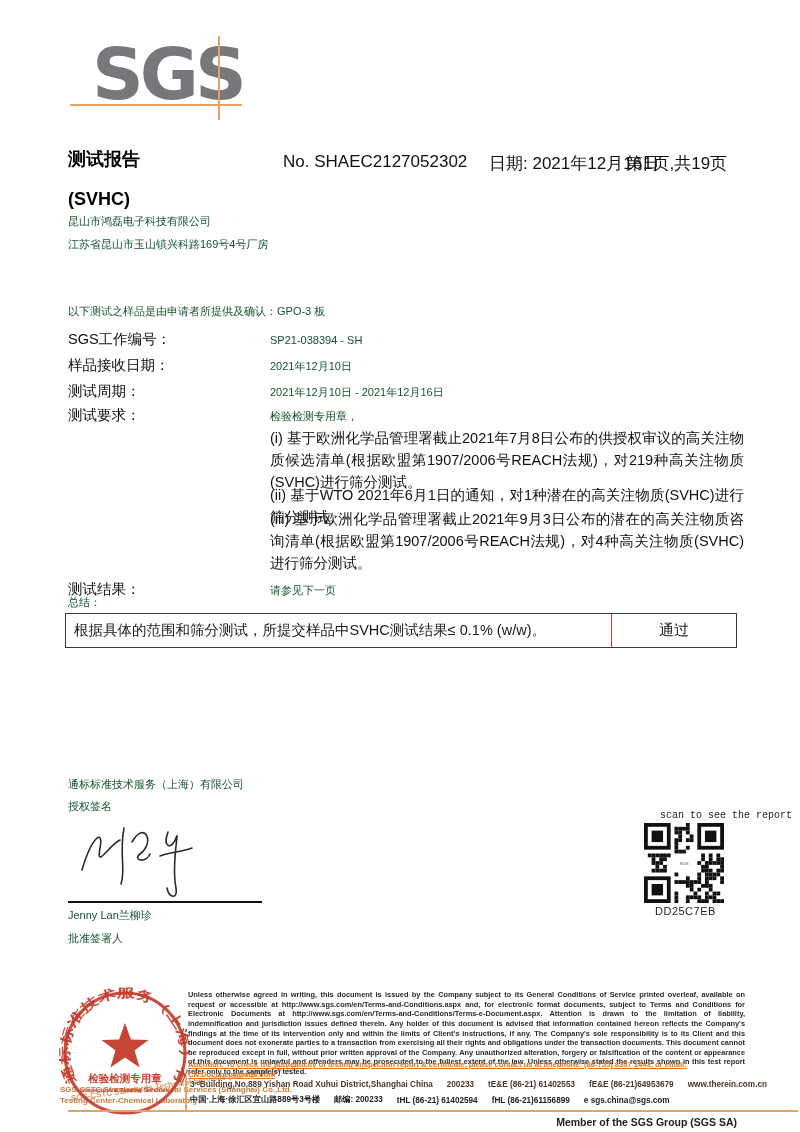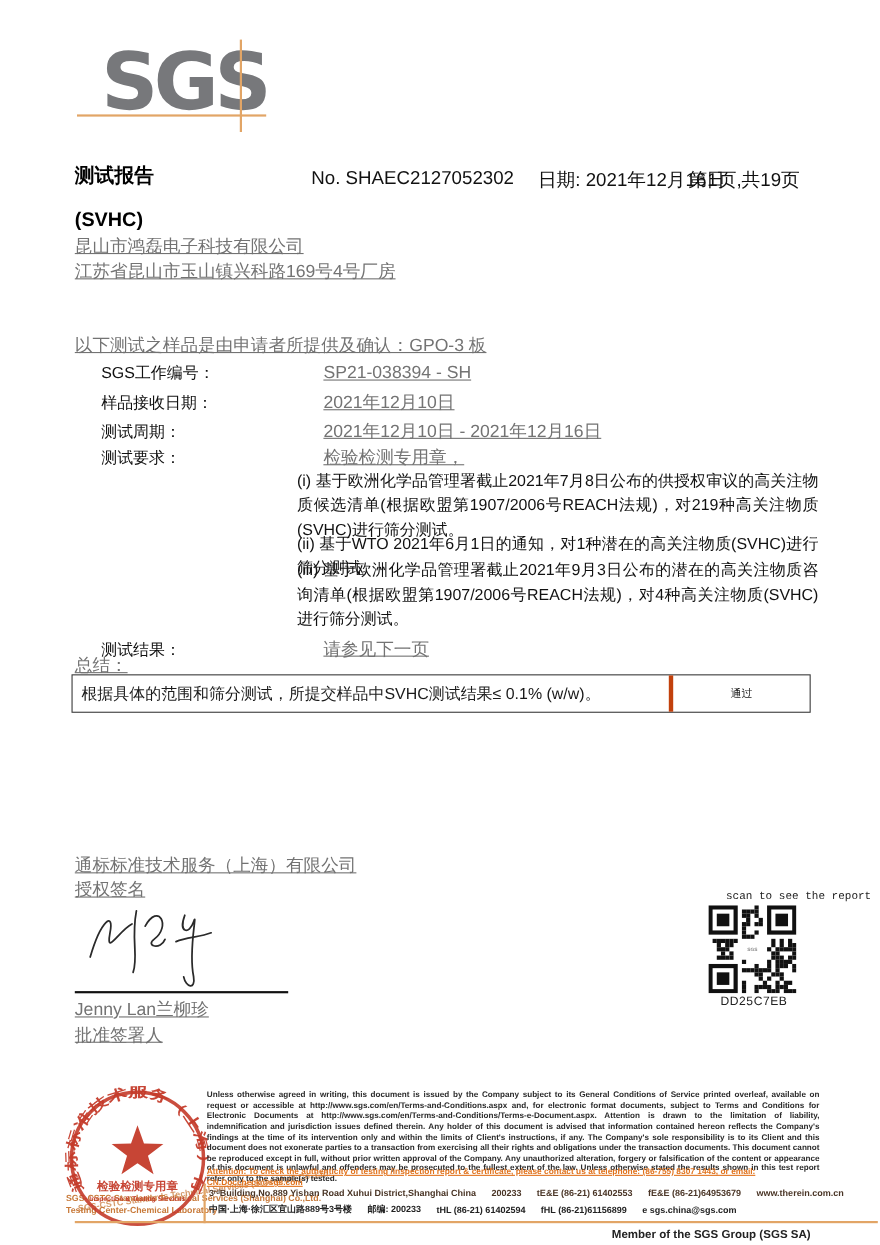--- a/index.html
+++ b/index.html
@@ -11,28 +11,28 @@
   
   .logo-word { font-family:"DejaVu Sans", sans-serif; font-weight:bold; color:#77787b;
     font-size:72px; letter-spacing:-4px; line-height:1; }
   .cross-h { height:2px; background:#e2a566; }
   .cross-v { width:2px; background:#e2a566; }
 
   
   .title { font-size:18px; font-weight:bold; color:#000; }
   .hmeta { font-size:17px; color:#111; }
 
-  .body-text { font-size:16px; color:#737373;text-decoration:underline; }
-  .label-col { display:inline-block; width:202px; font-size:14.5px; color:#111;margin-left:24px; }
+  .body-text { font-size:11px; color:#14532d; }
+  .label-col { display:inline-block; width:202px; font-size:14.5px; color:#111; }
   .req-par { font-size:14.5px; line-height:22px; color:#111; width:474px; text-align:justify; }
 
   
   .sum-table { display:flex; border:1px solid #3a3a3a; width:672px; }
-  .sum-cell-l { flex:1; padding:7px 8px; font-size:14.5px; border-right:4px solid #c2410c; }
-  .sum-cell-r { width:124px; display:flex; align-items:center; justify-content:center; font-size:10px; }
+  .sum-cell-l { flex:1; padding:7px 8px; font-size:14.5px; border-right:1px solid #c2410c; }
+  .sum-cell-r { width:124px; display:flex; align-items:center; justify-content:center; font-size:15px; }
 
   .sig-line { border-top:2px solid #111; width:194px; }
 
   
   .qr-caption { font-size:10px; color:#222; }
   .qr-code-text { font-size:11px; color:#222; letter-spacing:.5px; }
 
   
   .legal { font-size:7.4px; line-height:1.3; color:#2b2b2b; font-weight:600;
     text-align:justify; width:557px; }

